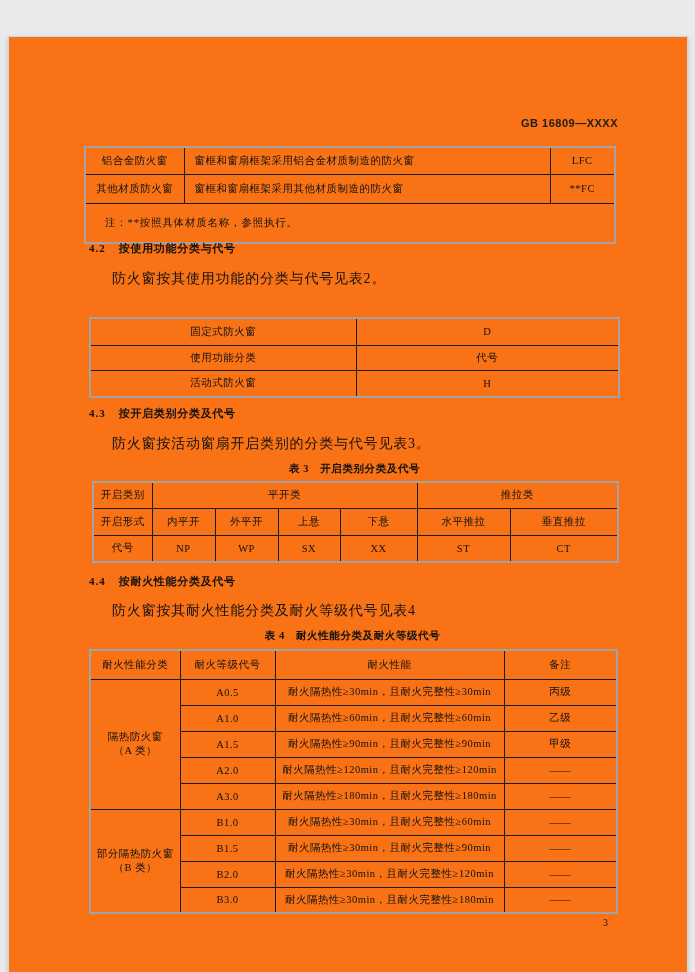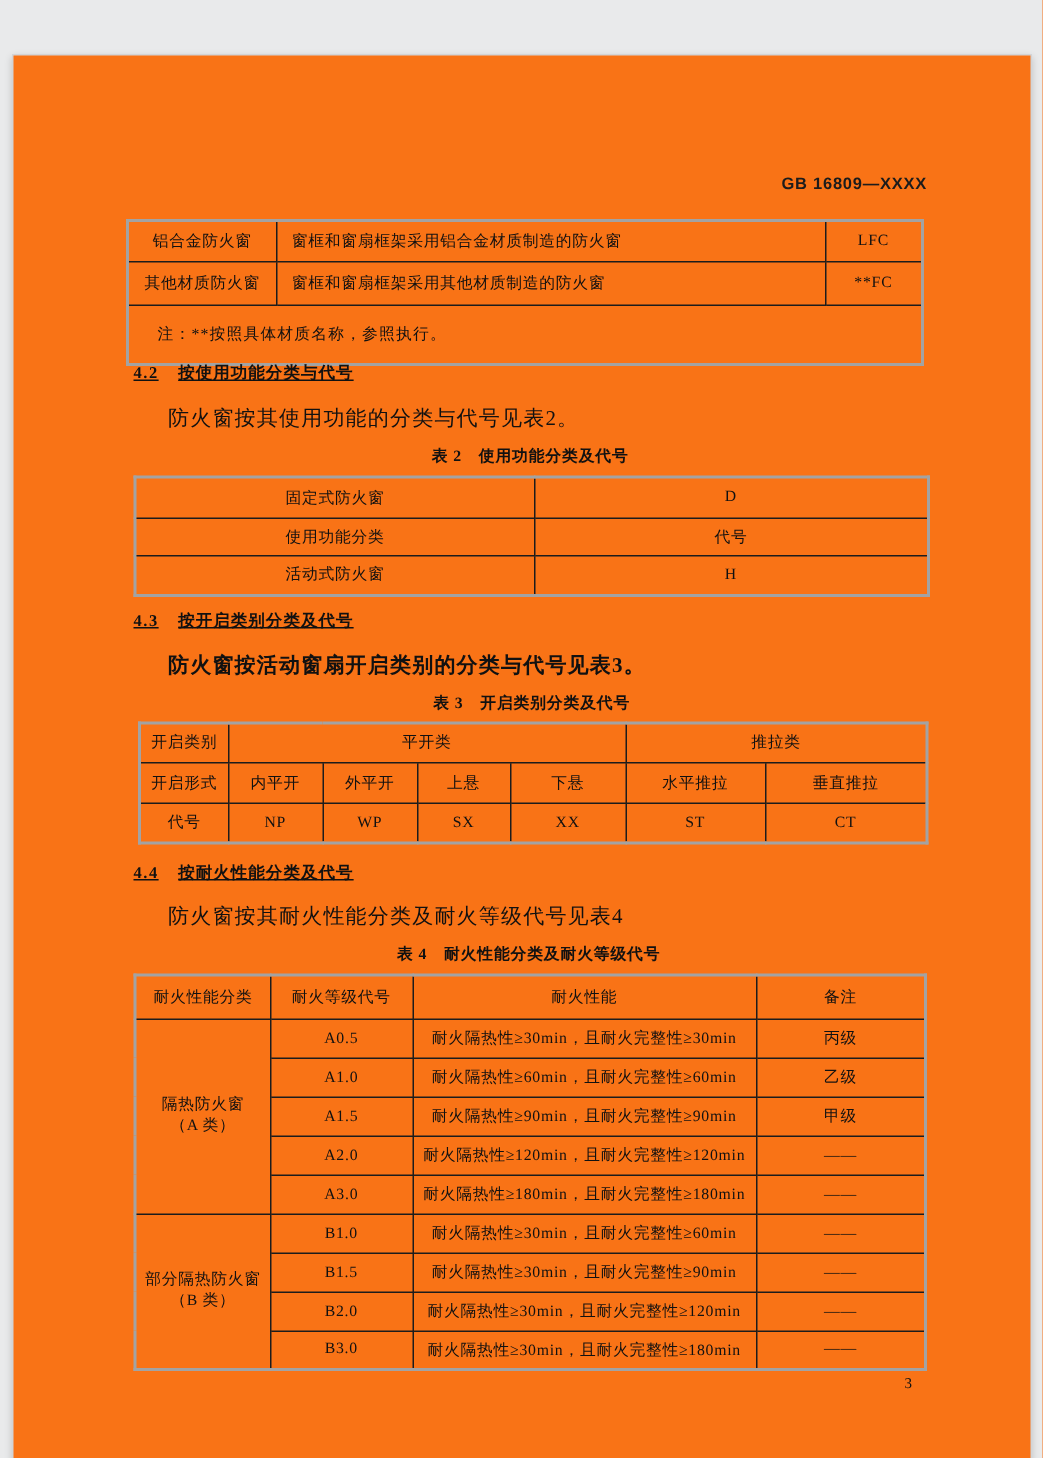--- a/index.html
+++ b/index.html
@@ -23,21 +23,21 @@
   table { border-collapse:collapse; table-layout:fixed; position:absolute; border:2px solid #a3a3a3;padding-left:24px; }
   td {
     border:1px solid #1c1c1c; font-size:10.5px; text-align:center;
     vertical-align:middle; padding:0 3px; letter-spacing:0.5px;
     overflow:hidden; white-space:nowrap;
   }
   td.left { text-align:left; padding-left:10px; }
   td.note { text-align:left; padding-left:19px; letter-spacing:0.8px; }
   .sec-heading {
     position:absolute; left:80px; font-weight:bold; font-size:11px;
-    letter-spacing:0.7px; white-space:nowrap;text-decoration:underline;
+    letter-spacing:0.7px; white-space:nowrap;
   }
   .sec-heading .num { margin-right:13px; letter-spacing:1px; }
   .para {
     position:absolute; left:103px; font-size:14px; letter-spacing:0.8px; white-space:nowrap;
   }
   .tbl-title {
     position:absolute; left:80px; width:529px; text-align:center;
     font-weight:bold; font-size:10.5px; letter-spacing:0.6px;
   }
   .cell-sub { line-height:14px; }
@@ -72,21 +72,20 @@
     <tr style="height:40px">
       <td class="note" colspan="3">注：**按照具体材质名称，参照执行。</td>
     </tr>
   </tbody>
     </table>
 
   <div class="sec-heading" style="top:204px;">
     <span class="num">4.2</span><span>按使用功能分类与代号</span>
   </div>
   <div class="para" style="top:233px;">防火窗按其使用功能的分类与代号见表2。</div>
-  <div class="tbl-title" style="top:260px;">表 2　使用功能分类及代号</div>
 
   <table style="left:80px; top:280px; width:529px;">
     <colgroup>
         <col style="width:266px">
         <col style="width:263px">
       </colgroup>
     <tbody>
         <tr style="height:27px">
       <td>固定式防火窗</td>
       <td>D</td>
@@ -98,21 +97,21 @@
     <tr style="height:27px">
       <td>活动式防火窗</td>
       <td>H</td>
     </tr>
   </tbody>
     </table>
 
   <div class="sec-heading" style="top:369px;">
     <span class="num">4.3</span><span>按开启类别分类及代号</span>
   </div>
-  <div class="para" style="top:398px;font-weight:bold;">防火窗按活动窗扇开启类别的分类与代号见表3。</div>
+  <div class="para" style="top:398px;">防火窗按活动窗扇开启类别的分类与代号见表3。</div>
   <div class="tbl-title" style="top:425px; left:83px; width:525px;">表 3　开启类别分类及代号</div>
 
   <table style="left:83px; top:444px; width:525px;">
     <colgroup>
       <col style="width:59px">
         <col style="width:63px">
         <col style="width:63px">
         <col style="width:62px">
       <col style="width:77px">
         <col style="width:93px">

